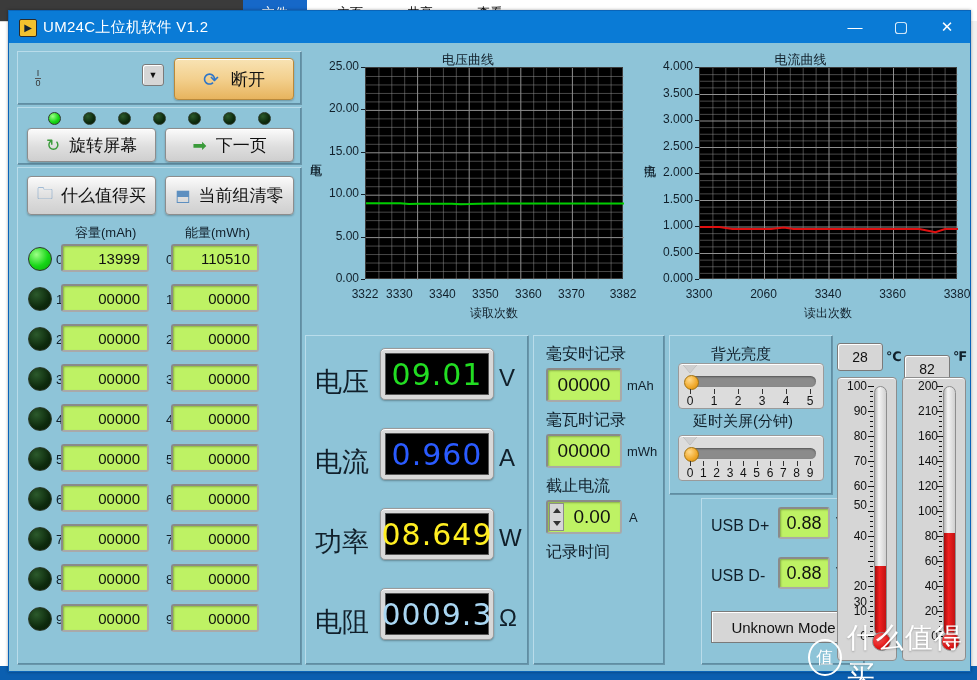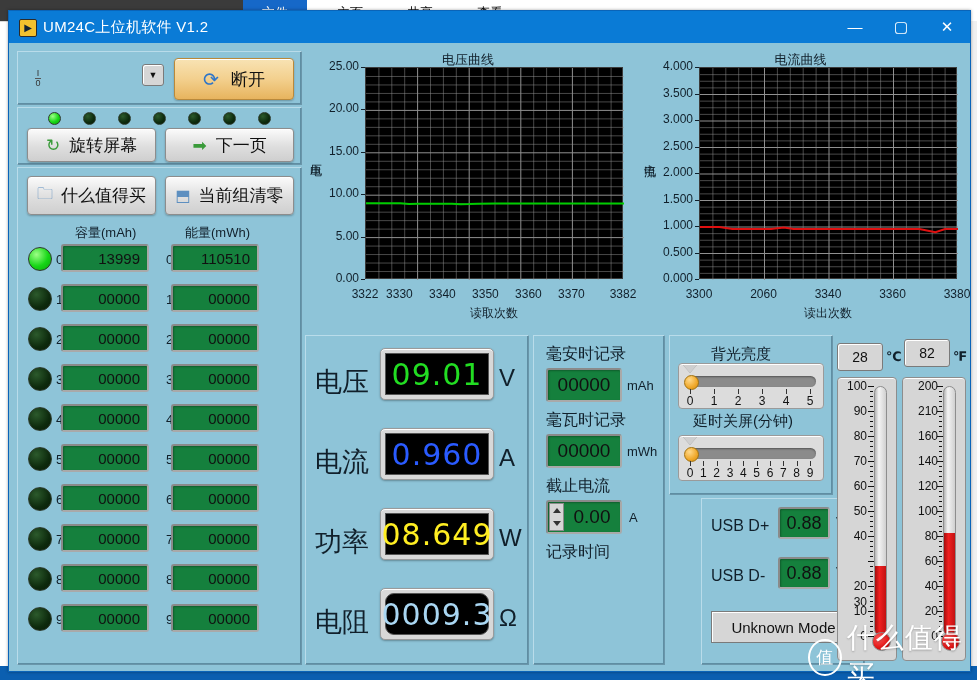--- a/index.html
+++ b/index.html
@@ -62,21 +62,21 @@
     border:1px solid #b9893b;
   }
   .btn-flat{
     position:absolute;background:#d6d6d6;border:1px solid #7a7a7a;
     box-shadow:inset 1px 1px 0 #fff;
     display:flex;align-items:center;justify-content:center;font-size:14px;color:#111;cursor:default;
   }
 
   
   .fld{
-    position:absolute;background:#15803d;
+    position:absolute;background:#bef264;
     border:2px solid #a9a9a9;border-top-color:#8a8a8a;border-left-color:#8a8a8a;
     border-radius:3px;box-shadow:inset 1px 1px 2px rgba(0,0,0,.28);
     display:flex;align-items:center;justify-content:flex-end;
     font-size:15px;color:#111;padding-right:7px;box-sizing:border-box;
   }
   .fld.center{justify-content:center;padding-right:0;}
 
   
   .led{position:absolute;border-radius:50%;border:1px solid #2d3b2d;}
   .led.on{background:radial-gradient(circle at 34% 30%,#9dff86,#16d616 55%,#0aa30a);}
@@ -473,21 +473,21 @@
             <div class="seg-inner" style="color: rgb(42, 91, 255);">0.960</div>
           </div>
           <div class="lbl" style="left: 193px; top: 108px; font-size: 24px;">A</div>
           <div class="lbl" style="left: 9px; top: 188px; font-size: 27px;">功率</div>
           <div class="seg" style="left: 74px; top: 172px; width: 114px; height: 52px;">
             <div class="seg-inner" style="color: rgb(255, 238, 34);">08.649</div>
           </div>
           <div class="lbl" style="left: 193px; top: 188px; font-size: 24px;">W</div>
           <div class="lbl" style="left: 9px; top: 268px; font-size: 27px;">电阻</div>
           <div class="seg" style="left: 74px; top: 252px; width: 114px; height: 52px;">
-            <div class="seg-inner" style="color: rgb(169, 214, 242); border-radius: 9px;">0009.3</div>
+            <div class="seg-inner" style="color: rgb(169, 214, 242);">0009.3</div>
           </div>
           <div class="lbl" style="left: 193px; top: 268px; font-size: 24px;">Ω</div>
         </div>
     </div>
 
     <div class="panel" style="left:524px;top:292px;width:130px;height:328px;">
       <div class="lbl" style="left:12px;top:8px;font-size:16px;">毫安时记录</div>
       <div class="fld center" style="left:12px;top:32px;width:76px;height:34px;font-size:19px;">
         <span>00000</span>
       </div>
@@ -579,21 +579,21 @@
       <div class="btn-flat" style="left:9px;top:112px;width:143px;height:30px;font-size:15px;">
         <span>Unknown Mode</span>
       </div>
     </div>
 
     <div style="position:absolute;left:827px;top:292px;width:128px;height:328px;">
       <div class="btn-flat" style="left:1px;top:8px;width:44px;height:26px;border-radius:3px;">
         <span>28</span>
       </div>
       <div class="lbl" style="left:50px;top:14px;font-weight:bold;">℃</div>
-      <div class="btn-flat" style="left:68px;top:4px;width:44px;height:26px;border-radius:3px;">
+      <div class="btn-flat" style="left:68px;top:20px;width:44px;height:26px;border-radius:3px;">
         <span>82</span>
       </div>
       <div class="lbl" style="left:117px;top:14px;font-weight:bold;">℉</div>
 
       <div class="thermo-box" style="left:1px;top:42px;width:58px;height:282px;">
         <div class="tube" style="left:36px;top:8px;height:250px;">
           <div class="merc" style="height:28%;"></div>
         </div>
         <div class="bulb" style="left:34px;top:254px;"></div>
         <div id="c-ticks">
@@ -620,21 +620,21 @@
             <div class="tdash" style="left: 32px; top: 88px; width: 3px;"></div>
             <div class="tdash" style="left: 32px; top: 93px; width: 3px;"></div>
             <div class="tdash" style="left: 32px; top: 98px; width: 3px;"></div>
             <div class="tdash" style="left: 32px; top: 103px; width: 3px;"></div>
             <div class="tnum" style="right: 29px; top: 101px;">60</div>
             <div class="tdash" style="left: 30px; top: 108px; width: 6px;"></div>
             <div class="tdash" style="left: 32px; top: 113px; width: 3px;"></div>
             <div class="tdash" style="left: 32px; top: 118px; width: 3px;"></div>
             <div class="tdash" style="left: 32px; top: 123px; width: 3px;"></div>
             <div class="tdash" style="left: 32px; top: 128px; width: 3px;"></div>
-            <div class="tnum" style="right: 29px; top: 126px;">50</div>
+            <div class="tnum" style="right: 29px; top: 120px;">50</div>
             <div class="tdash" style="left: 30px; top: 133px; width: 6px;"></div>
             <div class="tdash" style="left: 32px; top: 138px; width: 3px;"></div>
             <div class="tdash" style="left: 32px; top: 143px; width: 3px;"></div>
             <div class="tdash" style="left: 32px; top: 148px; width: 3px;"></div>
             <div class="tdash" style="left: 32px; top: 153px; width: 3px;"></div>
             <div class="tnum" style="right: 29px; top: 151px;">40</div>
             <div class="tdash" style="left: 30px; top: 158px; width: 6px;"></div>
             <div class="tdash" style="left: 32px; top: 163px; width: 3px;"></div>
             <div class="tdash" style="left: 32px; top: 168px; width: 3px;"></div>
             <div class="tdash" style="left: 32px; top: 173px; width: 3px;"></div>

